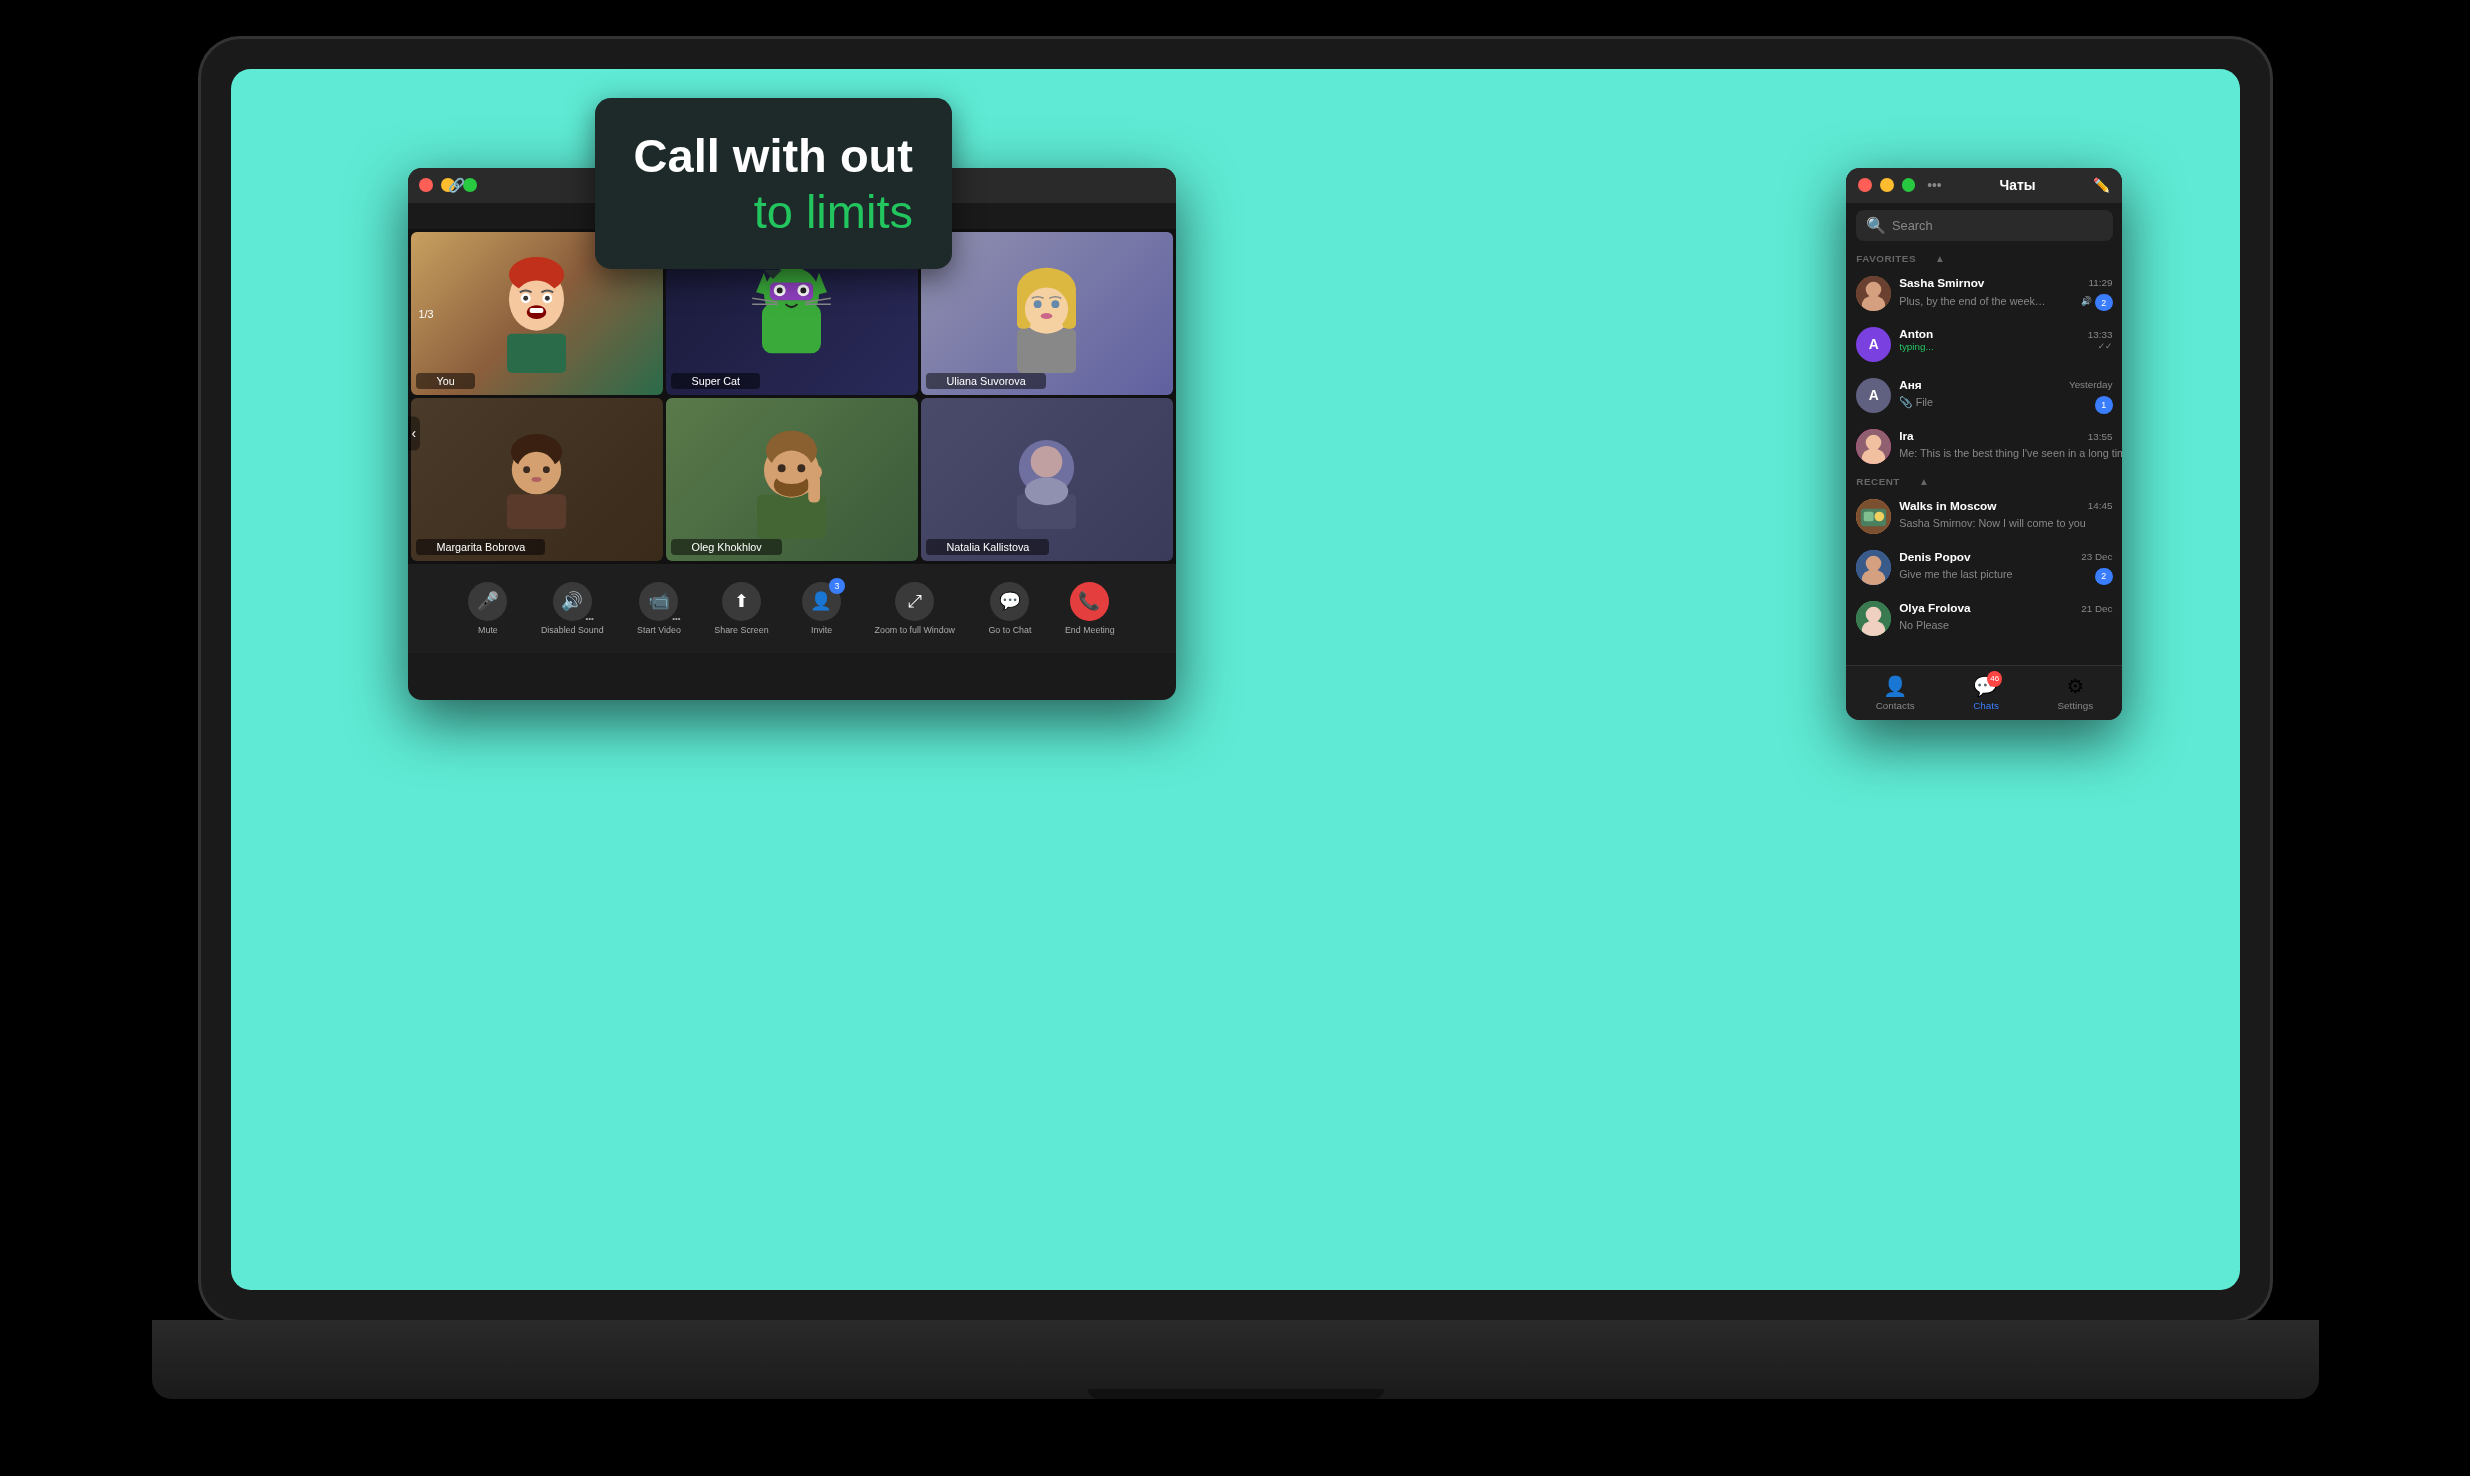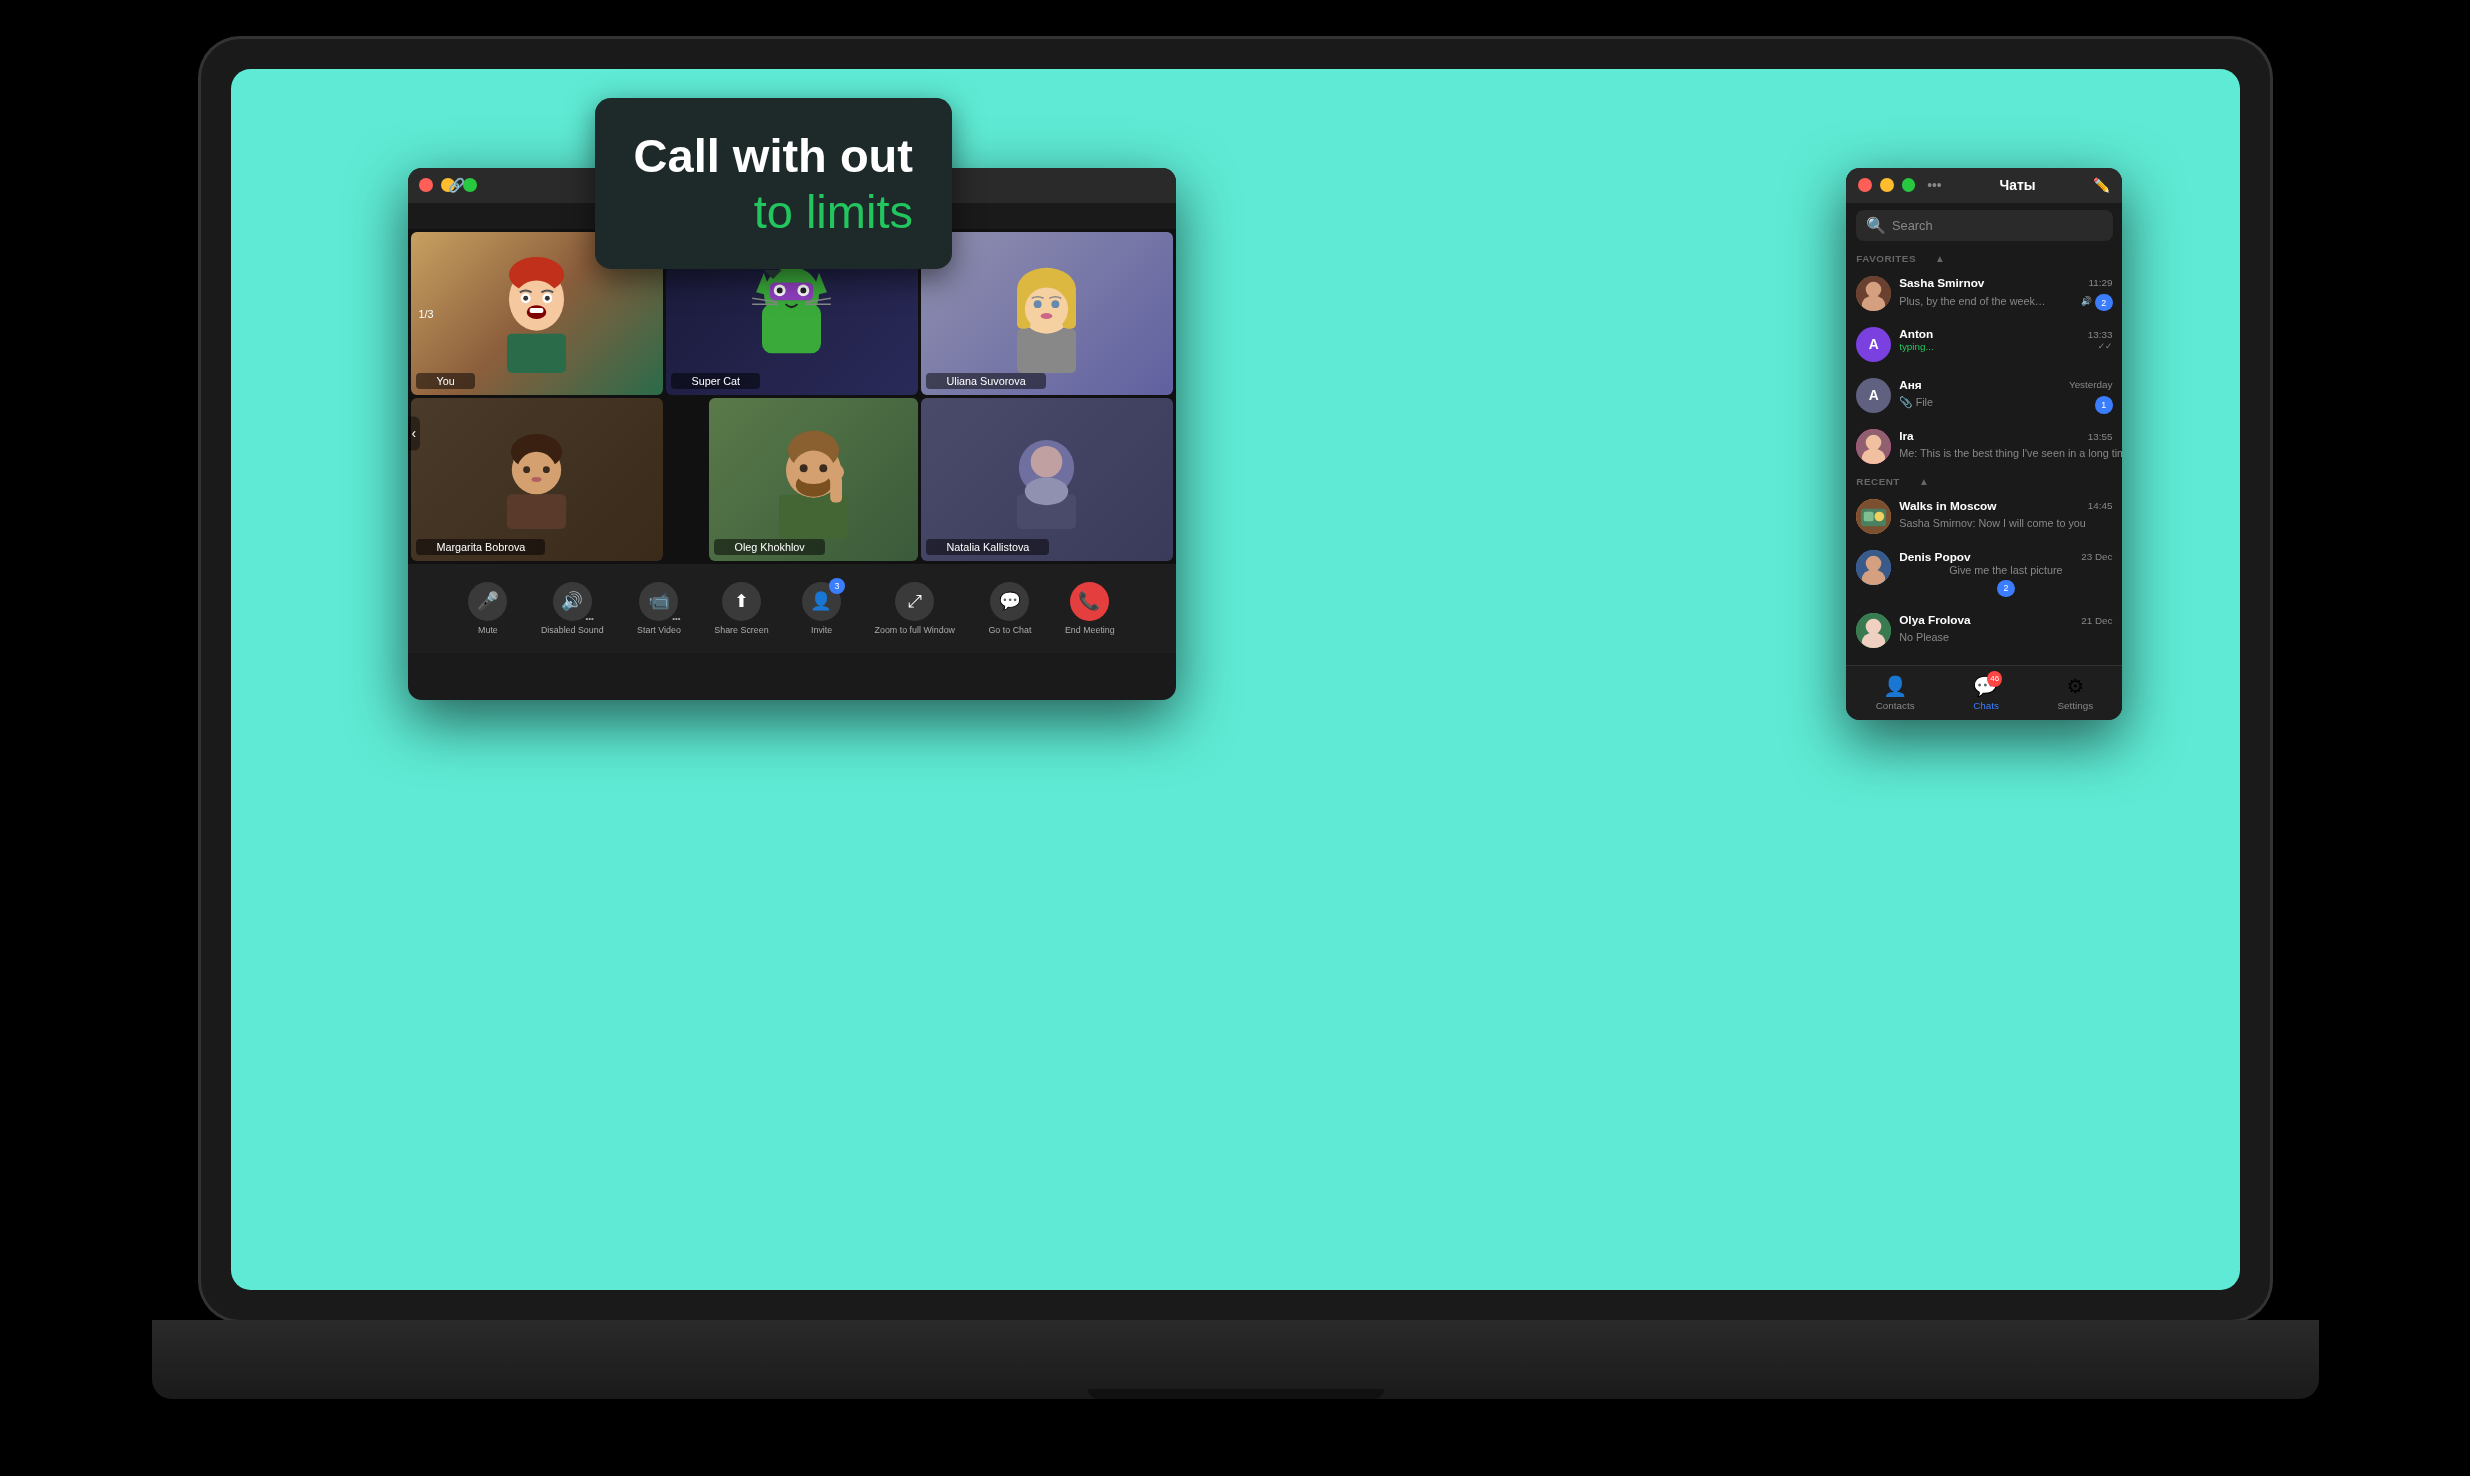--- a/index.html
+++ b/index.html
@@ -173,21 +173,21 @@
       background: rgba(0,0,0,0.5);
       padding: 2px 20px;
       border-radius: 3.9px;
     }
 
     
     .cell-you { background: linear-gradient(135deg, #c8a060 0%, #8b5e3c 50%, #2a6b4a 100%); }
     .cell-supercat { background: linear-gradient(135deg, #1a1a3a 0%, #2a2a5a 100%); }
     .cell-uliana { background: linear-gradient(135deg, #9090b0 0%, #6060a0 100%); }
     .cell-margarita { background: linear-gradient(135deg, #4a3a2a 0%, #3a2a1a 100%); }
-    .cell-oleg { background: linear-gradient(135deg, #5a7a4a 0%, #3a5a3a 100%); margin-left: 43px; }
+    .cell-oleg { background: linear-gradient(135deg, #5a7a4a 0%, #3a5a3a 100%); }
     .cell-natalia { background: linear-gradient(135deg, #4a4a6a 0%, #3a3a5a 100%); }
 
     
     .person-silhouette {
       width: 100%;
       height: 100%;
       display: flex;
       align-items: center;
       justify-content: center;
       font-size: 59px;
@@ -811,21 +811,21 @@
                 <circle cx="18" cy="18" r="18" fill="#3a5a8a"></circle>
                 <circle cx="18" cy="14" r="8" fill="#d4a080"></circle>
                 <ellipse cx="18" cy="30" rx="12" ry="10" fill="#d4a080"></ellipse>
               </svg>
             </div>
             <div class="chat-info">
               <div class="chat-name-row">
                 <span class="chat-name">Denis Popov</span>
                 <span class="chat-time">23 Dec</span>
               </div>
-              <div style="display:flex;justify-content:space-between;align-items:center;flex-direction:column;">
+              <div style="display:flex;justify-content:space-between;align-items:center;">
                 <span class="chat-preview">Give me the last picture</span>
                 <span class="chat-badge">2</span>
               </div>
             </div>
           </div>
 
           <div class="chat-item">
             <div class="avatar av-green">
               <svg width="35" height="35" viewBox="0 0 36 36">
                 <circle cx="18" cy="18" r="18" fill="#3a7a50"></circle>

